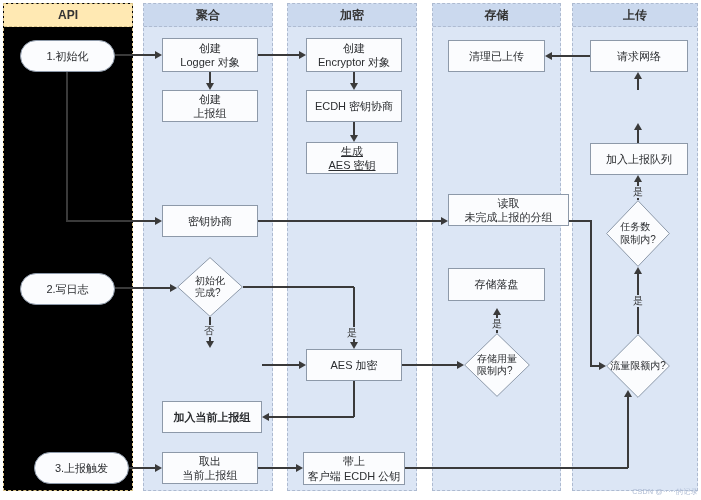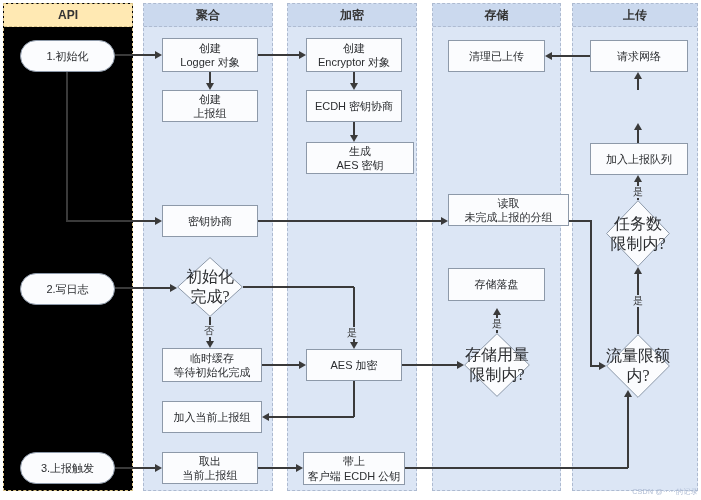--- a/index.html
+++ b/index.html
@@ -24,21 +24,21 @@
         border:1px solid #8D99A9;display:flex;align-items:center;justify-content:center;
         font-size:11px;line-height:1.3;color:#2b2d30;text-align:center;
         white-space:pre-line;}
   .stadium{border-radius:16px;}
   .delay{border-radius:9px 17px 17px 9px;}
 
   .diamond{position:absolute;}
   .diamond svg{position:absolute;inset:0;width:100%;height:100%;}
   .diamond polygon{fill:#FBFCFE;stroke:#8D99A9;stroke-width:1;vector-effect:non-scaling-stroke;}
   .dlabel{position:absolute;inset:0;display:flex;align-items:center;justify-content:center;
-        font-size:16px;line-height:1.25;color:#2b2d30;text-align:center;white-space:pre-line;font-family:Liberation Serif, serif;}
+        font-size:10px;line-height:1.25;color:#2b2d30;text-align:left;white-space:pre-line;}
 
   
   .eh{position:absolute;height:1.5px;background:#3A3A3A;}
   .ev{position:absolute;width:1.5px;background:#3A3A3A;}
   .ah{position:absolute;width:0;height:0;}
   .ar{border-top:4px solid transparent;border-bottom:4px solid transparent;border-left:7px solid #3A3A3A;}
   .al{border-top:4px solid transparent;border-bottom:4px solid transparent;border-right:7px solid #3A3A3A;}
   .au{border-left:4px solid transparent;border-right:4px solid transparent;border-bottom:7px solid #3A3A3A;}
   .ad{border-left:4px solid transparent;border-right:4px solid transparent;border-top:7px solid #3A3A3A;}
 
@@ -65,44 +65,42 @@
   </div>
   <div class="lane" style="left:432px;width:129px;">
     <div class="lane-header">存储</div>
   </div>
   <div class="lane" style="left:572px;width:126px;">
     <div class="lane-header">上传</div>
   </div>
 
   <div class="node stadium" style="left:20px;top:40px;width:95px;height:32px;">1.初始化</div>
   <div class="node stadium" style="left:20px;top:273px;width:95px;height:32px;">2.写日志</div>
-  <div class="node stadium" style="left:20px;top:452px;width:95px;height:32px;">3.上报触发</div>
+  <div class="node stadium" style="left:34px;top:452px;width:95px;height:32px;">3.上报触发</div>
 
   <div class="node" style="left:162px;top:38px;width:96px;height:34px;">创建
 Logger 对象</div>
   <div class="node" style="left:162px;top:90px;width:96px;height:32px;">创建
 上报组</div>
   <div class="node" style="left:162px;top:205px;width:96px;height:32px;">密钥协商</div>
   <div class="diamond" style="left:177px;top:257px;width:66px;height:60px;">
     <svg viewBox="0 0 100 100" preserveAspectRatio="none">
         <polygon points="50,1 99,50 50,99 1,50"></polygon>
       </svg>
     <div class="dlabel">初始化
 完成?</div>
   </div>
-  <div class="node" style="left:162px;top:348px;width:100px;height:34px;">临时缓存
-等待初始化完成</div>
-  <div class="node" style="left:162px;top:401px;width:100px;height:32px;">加入当前上报组</div>
+  <div class="node" style="left:162px;top:401px;width:100px;height:32px;font-weight:bold;">加入当前上报组</div>
   <div class="node" style="left:162px;top:452px;width:96px;height:32px;">取出
 当前上报组</div>
 
   <div class="node" style="left:306px;top:38px;width:96px;height:34px;">创建
 Encryptor 对象</div>
   <div class="node" style="left:306px;top:90px;width:96px;height:32px;">ECDH 密钥协商</div>
-  <div class="node" style="left:306px;top:142px;width:108px;height:32px;">生成
+  <div class="node" style="left:306px;top:142px;width:92px;height:32px;text-decoration:underline;">生成
 AES 密钥</div>
   <div class="node" style="left:306px;top:349px;width:96px;height:32px;">AES 加密</div>
   <div class="node" style="left:303px;top:452px;width:102px;height:33px;">带上
 客户端 ECDH 公钥</div>
 
   <div class="node" style="left:448px;top:40px;width:97px;height:32px;">清理已上传</div>
   <div class="node" style="left:448px;top:194px;width:121px;height:32px;">读取
 未完成上报的分组</div>
   <div class="node" style="left:448px;top:268px;width:97px;height:33px;">存储落盘</div>
   <div class="diamond" style="left:464px;top:333px;width:66px;height:64px;">

